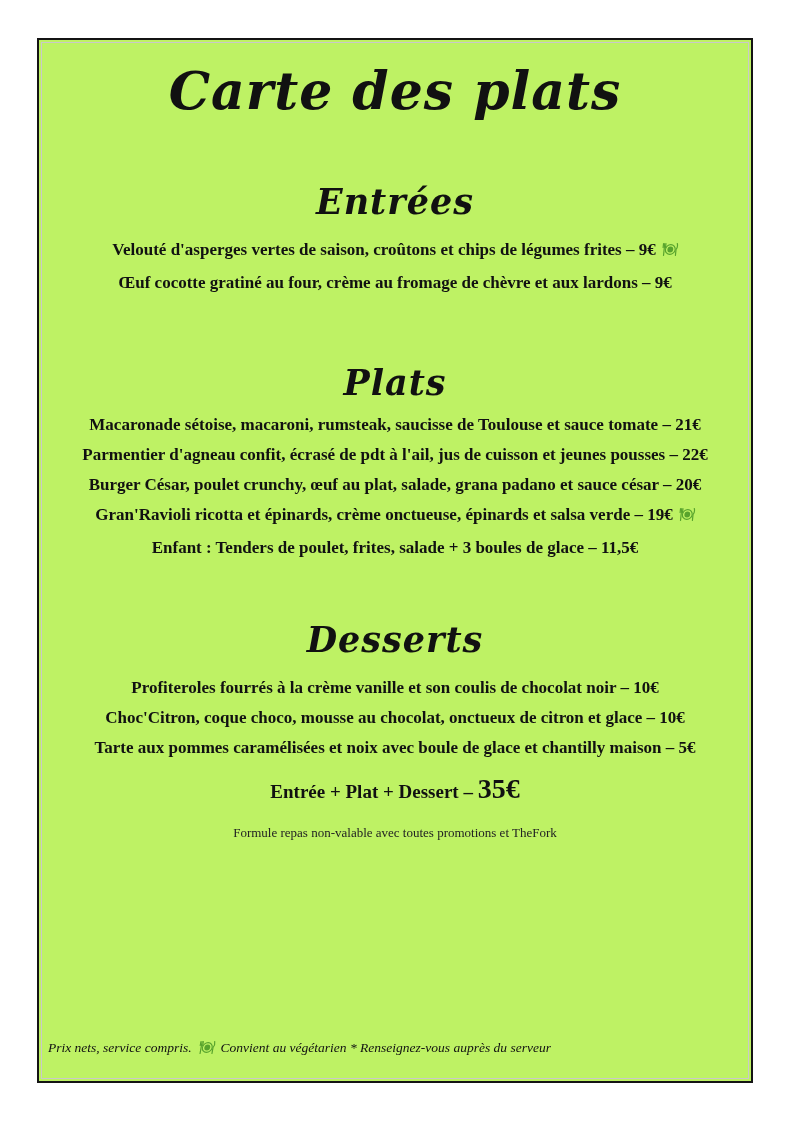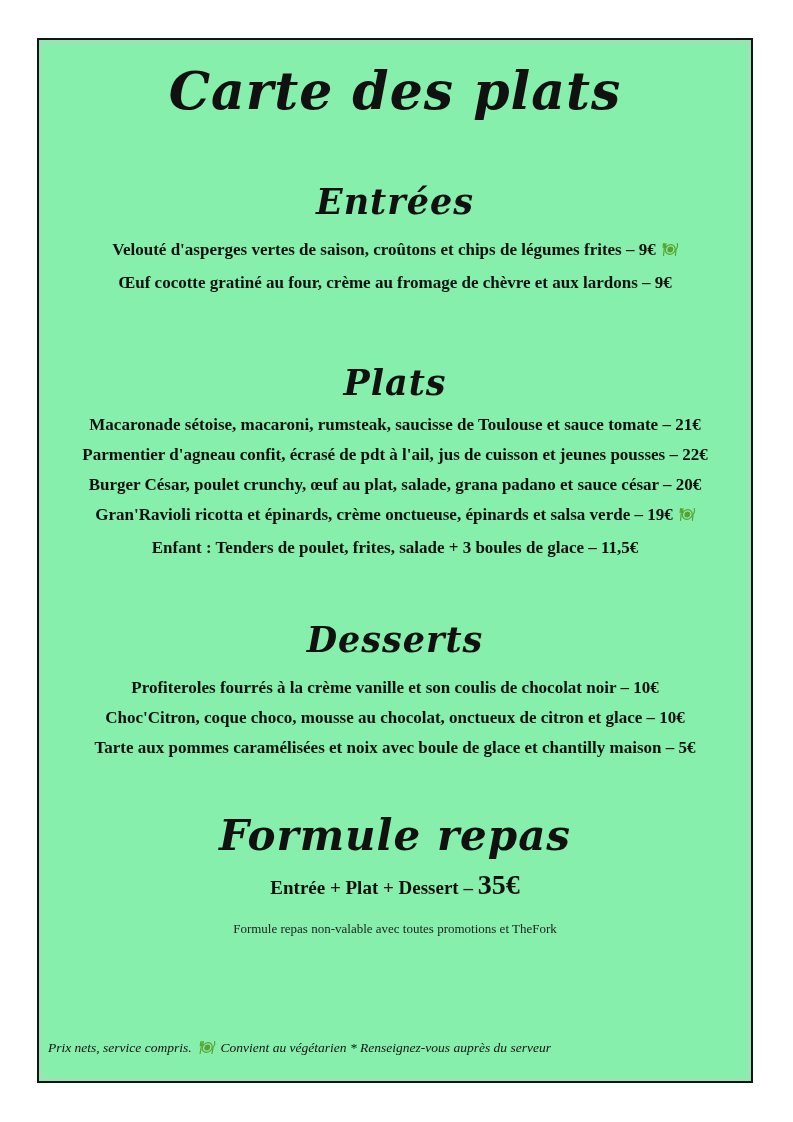--- a/index.html
+++ b/index.html
@@ -10,21 +10,21 @@
     font-family:"Liberation Serif", serif;
     color:#111;
     overflow:hidden;
   }
   .frame{
     position:absolute;
     left:37px;top:38px;
     width:716px;height:1045px;
     border:2px solid #141414;
     box-sizing:border-box;
-    background:#86efac;
+    background:#bef264;
   }
   .frame-inner{
     position:absolute;
     inset:2px;
     border:1px solid #c9c9c9;
   }
   .content{
     position:absolute;
     inset:0;
     text-align:center;
@@ -163,21 +163,20 @@
           <span>Profiteroles fourrés à la crème vanille et son coulis de chocolat noir – 10€</span>
         </div>
         <div class="menu-item">
           <span>Choc'Citron, coque choco, mousse au chocolat, onctueux de citron et glace – 10€</span>
         </div>
         <div class="menu-item">
           <span>Tarte aux pommes caramélisées et noix avec boule de glace et chantilly maison – 5€</span>
         </div>
       </div>
 
-      <div class="formule-heading">Formule repas</div>
       <div class="formule-line">
         <span>Entrée + Plat + Dessert – </span><span class="formule-price">35€</span>
       </div>
       <div class="formule-note">Formule repas non-valable avec toutes promotions et TheFork</div>
 
       <div class="footer">
         <span>Prix nets, service compris.</span><span class="veg">
   <svg viewBox="0 0 24 24" width="17" height="17" aria-hidden="true">
     <g fill="none" stroke="#58a32d" stroke-width="1.7" stroke-linecap="round">
       <path d="M2.2 3.6 v5.6"></path>

